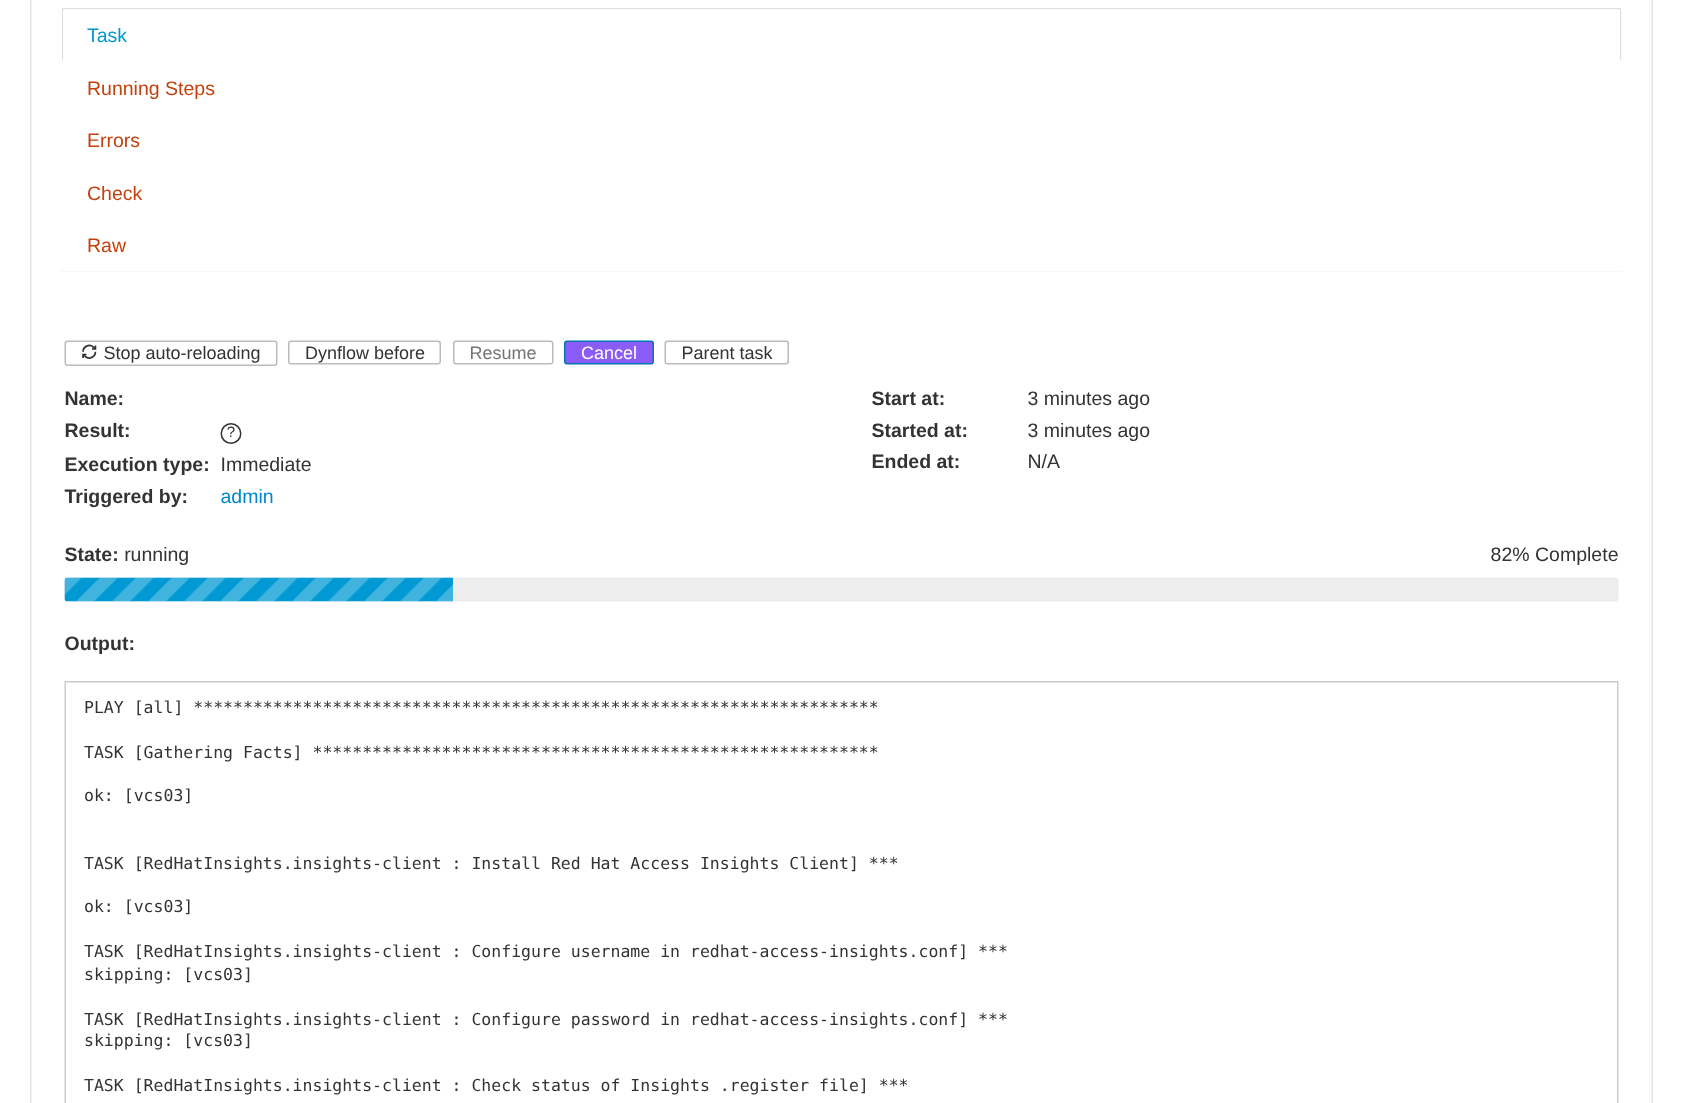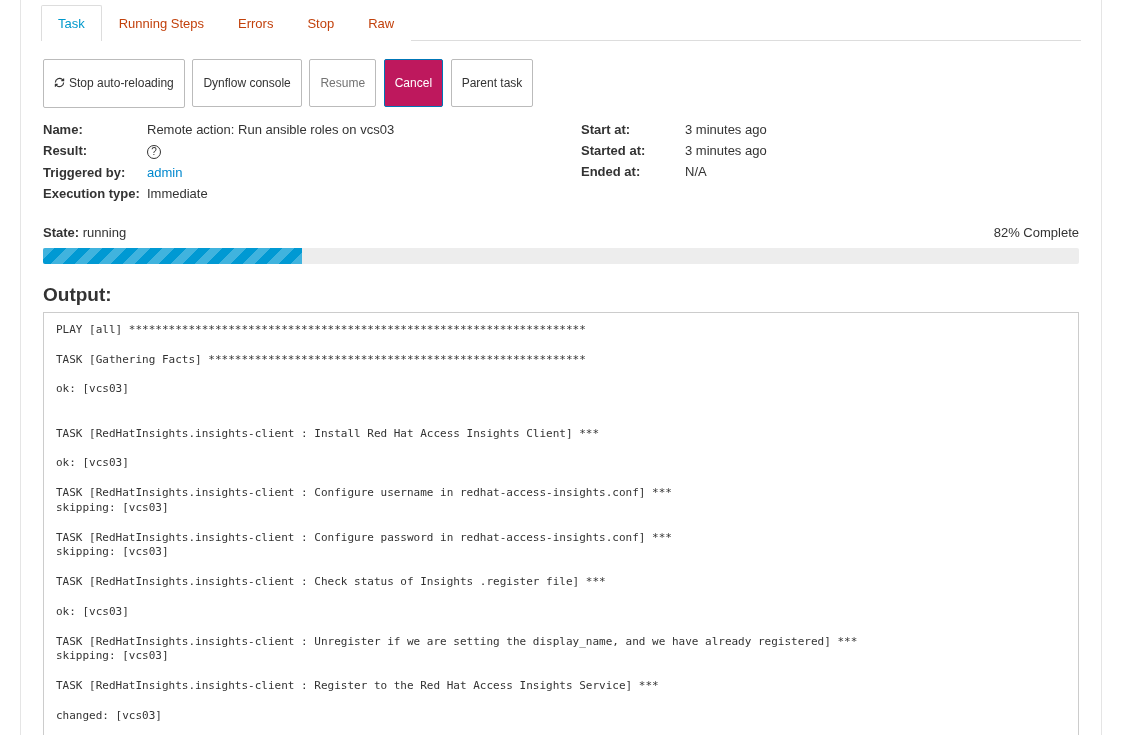--- a/index.html
+++ b/index.html
@@ -13,52 +13,54 @@
   .page {
     margin: 0 20px;
     border: 1px solid #e5e5e5;
     border-top: none;
   }
   .tabs {
     display: flex;
     border-bottom: 1px solid #ddd;
     margin: 0 20px;
     padding-top: 5px;
+    flex-direction: column;
   }
   .tab {
     padding: 10px 16px;
     color: #c2410c;
     cursor: pointer;
     border: 1px solid transparent;
     border-bottom: none;
     margin-bottom: -1px;
     background: #fff;
   }
   .tab.active {
     color: #0099cc;
     border-color: #ddd;
     border-bottom-color: #fff;
     border-radius: 2px 2px 0 0;
   }
   .content { padding: 18px 22px; }
   .btn-row { margin-bottom: 14px; }
   .btn {
     display: inline-block;
-    padding: 16px 10px;
+    padding: 0 10px;
     font-size: 12px;
     border: 1px solid #bbb;
     background: #fff;
     color: #333;
     border-radius: 2px;
     cursor: pointer;
     margin-right: 4px;
     vertical-align: middle;
+    margin-top: 28px;
   }
   .btn.disabled { color: #737373; cursor: not-allowed; }
-  .btn.primary { background: #be185d; border-color: #0076b7; color: #fff; }
+  .btn.primary { background: #8b5cf6; border-color: #0076b7; color: #fff; }
   .btn .icon { display:inline-block; vertical-align:middle; margin-right:4px; }
   .details {
     display: flex;
     gap: 40px;
     margin-bottom: 18px;
     font-size: 13px;
   }
   .col { flex: 1; }
   .row { display:flex; margin-bottom: 6px; }
   .label { width: 104px; font-weight: 600; color:#333; }
@@ -79,21 +81,21 @@
   }
   .progress-fill {
     height:100%; width:25%;
     background-color:#0099d3;
     background-image: linear-gradient(135deg,
       rgba(255,255,255,.25) 25%, transparent 25%,
       transparent 50%, rgba(255,255,255,.25) 50%,
       rgba(255,255,255,.25) 75%, transparent 75%);
     background-size:24px 24px;
   }
-  .output-label { font-weight:600; margin-bottom:6px; font-size:19px; }
+  .output-label { font-weight:600; margin-bottom:18px; font-size:13px; }
   .output {
     border:1px solid #ccc;
     background:#fff;
     padding:10px 12px;
     font-family:"Menlo","Consolas",monospace;
     font-size:11px;
     line-height:1.35;
     white-space:pre;
     overflow:auto;
     color:#333;
@@ -101,59 +103,58 @@
 </style>
 </head>
 <body>
 
 <div class="page">
 
   <div class="tabs">
     <div class="tab active">Task</div>
     <div class="tab">Running Steps</div>
     <div class="tab">Errors</div>
-    <div class="tab">Stop</div>
+    <div class="tab">Check</div>
     <div class="tab">Raw</div>
   </div>
 
   <div class="content">
 
     <div class="btn-row">
       <span class="btn">
         <span class="icon">
           <svg width="11" height="11" viewBox="0 0 24 24" fill="none" stroke="#333" stroke-width="2.5">
               <path d="M3 12a9 9 0 0 1 15-6.7L21 8M21 3v5h-5M21 12a9 9 0 0 1-15 6.7L3 16M3 21v-5h5"></path>
             </svg>
         </span><span>Stop auto-reloading</span>
       </span>
-      <span class="btn">Dynflow console</span>
+      <span class="btn">Dynflow before</span>
       <span class="btn disabled">Resume</span>
       <span class="btn primary">Cancel</span>
       <span class="btn">Parent task</span>
     </div>
 
     <div class="details">
       <div class="col">
         <div class="row">
           <div class="label">Name:</div>
-          <div class="value">Remote action: Run ansible roles on vcs03</div>
         </div>
         <div class="row">
           <div class="label">Result:</div>
           <div class="value">
             <span class="help-icon">?</span>
           </div>
         </div>
         <div class="row">
+          <div class="label">Execution type:</div>
+          <div class="value">Immediate</div>
+        </div>
+        <div class="row">
           <div class="label">Triggered by:</div>
           <div class="value"><a href="#">admin</a></div>
-        </div>
-        <div class="row">
-          <div class="label">Execution type:</div>
-          <div class="value">Immediate</div>
         </div>
       </div>
       <div class="col">
         <div class="row">
           <div class="label">Start at:</div>
           <div class="value">3 minutes ago</div>
         </div>
         <div class="row">
           <div class="label">Started at:</div>
           <div class="value">3 minutes ago</div>

